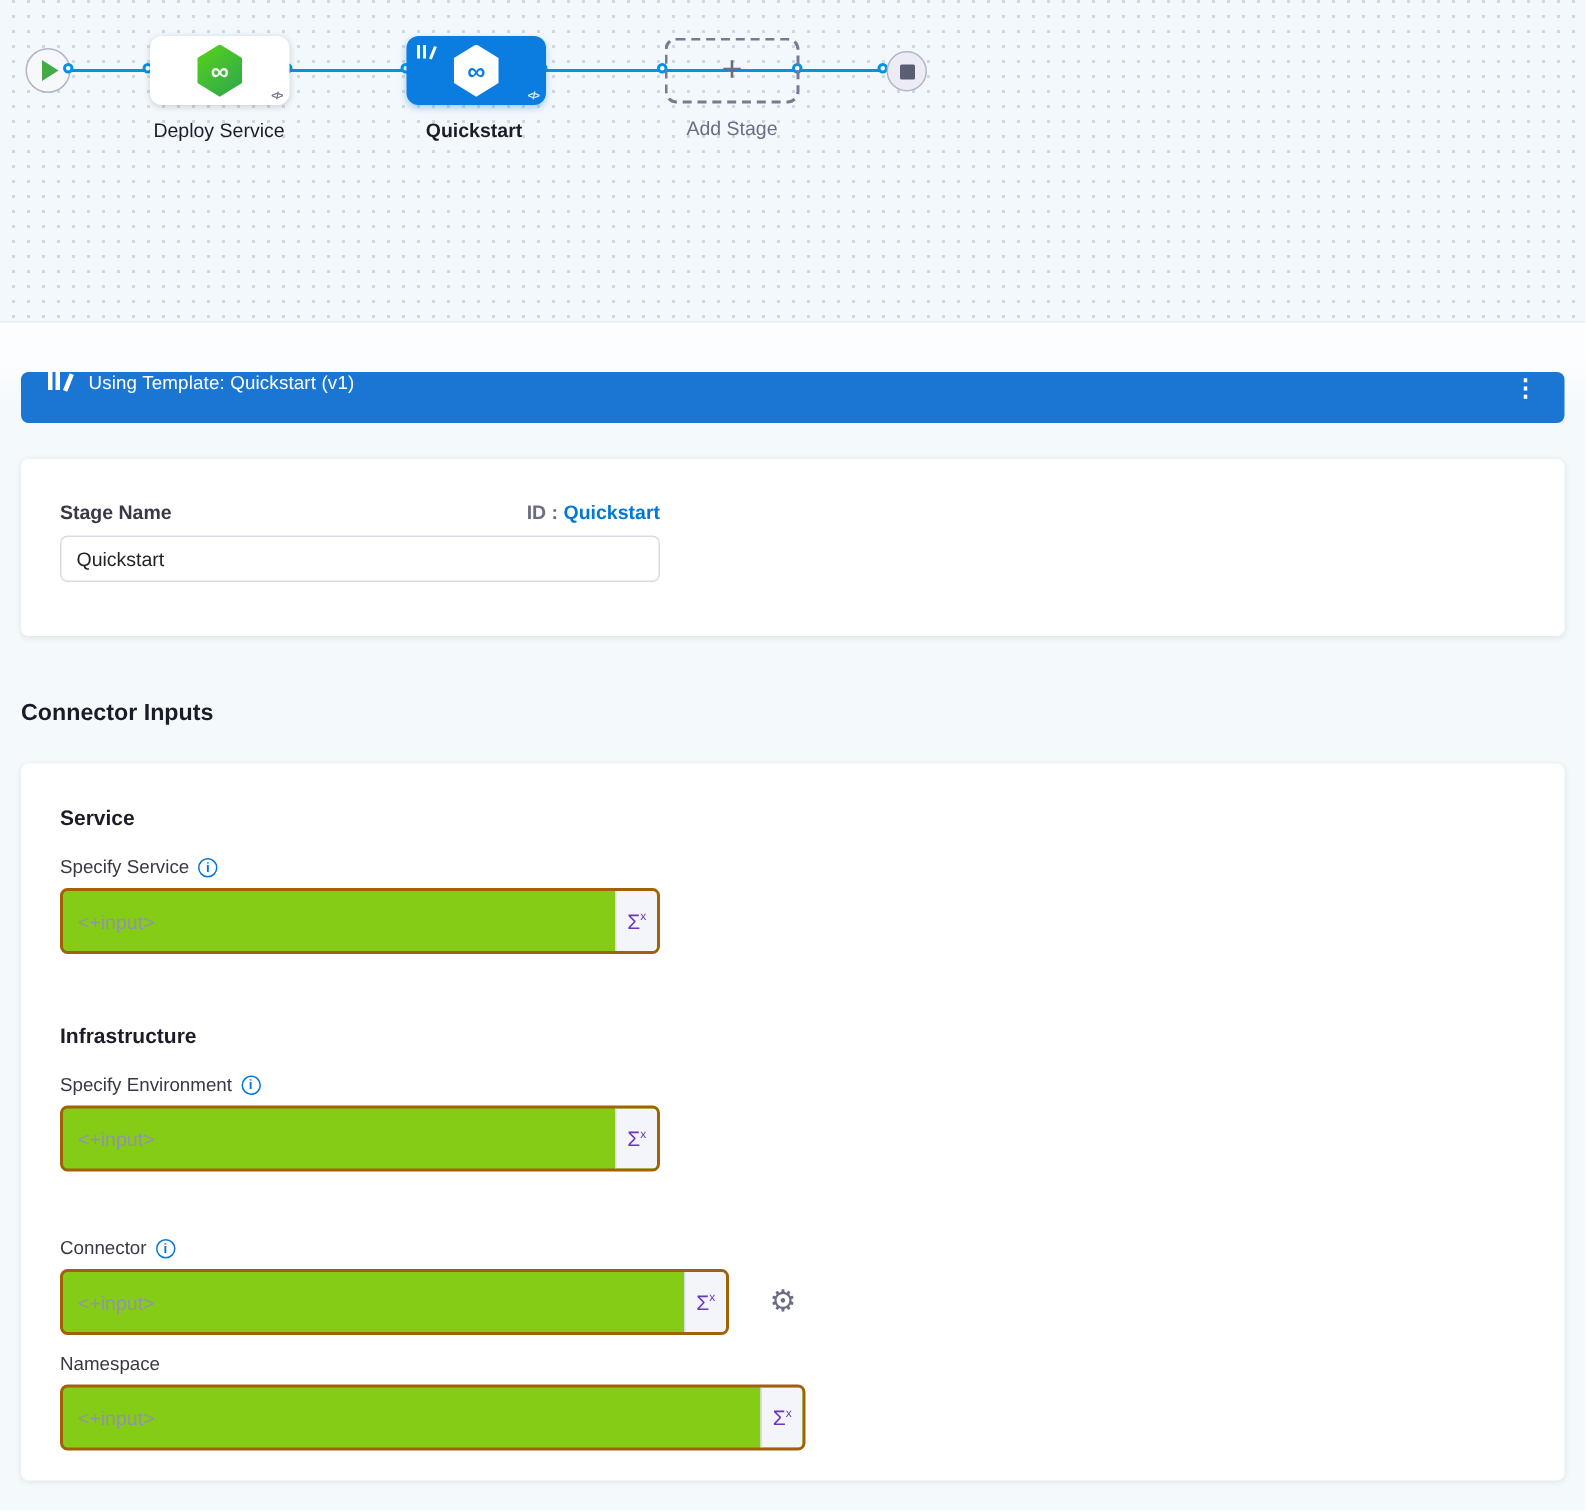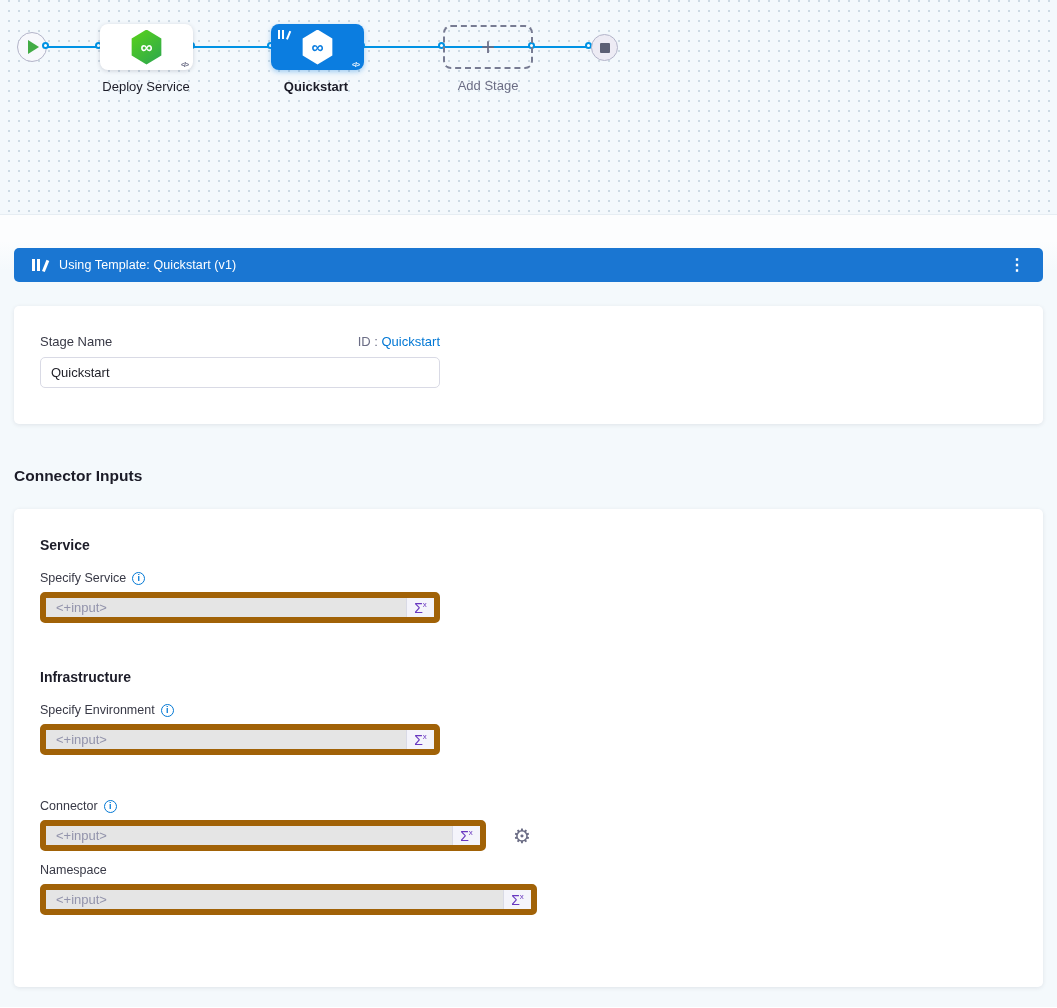--- a/index.html
+++ b/index.html
@@ -52,50 +52,50 @@
     font-size:13px; color:#1c1c28; }
   .lbl-deploy { left:66px; font-weight:400; }
   .lbl-quickstart { left:236px; font-weight:700; }
   .lbl-add { left:408px; top:78px; color:#6b6d85; font-weight:400; }
 
   
   .panel { width:1057px; height:792px;
     background:linear-gradient(#fcfdfe 0px,#fcfdfe 26px,#f4f9fc 55px,#f4f9fc 100%);
     padding:33px 14px 0 14px; }
   .tpl-banner { width:1029px; height:34px; background:#1a76d2; border-radius:5px;
-    display:flex; align-items:center; padding:0 12px 0 18px; color:#fff; }
+    display:flex; align-items:flex-start; padding:0 12px 0 18px; color:#fff; }
   .tpl-banner .tpl-icon { display:flex; align-items:flex-end; height:12px; margin-right:12px; }
   .tpl-banner .tpl-icon i { display:block; width:2.5px; height:12px; background:#fff; margin-right:2.5px; }
   .tpl-banner .tpl-icon i.slant { transform:rotate(22deg); transform-origin:bottom left; }
   .tpl-banner-text { font-size:12.5px; font-weight:500; letter-spacing:.1px; }
   .tpl-banner .kebab { margin-left:auto; color:#fff; font-size:16px; font-weight:700;
     background:none; border:none; cursor:pointer; line-height:1; padding:4px 6px; }
 
   .card { width:1029px; background:#fff; border-radius:5px;
     box-shadow:0 1px 4px rgba(40,41,61,.10); }
   .stage-card { margin-top:24px; height:118px; padding:28px 26px 0 26px; }
-  .name-row { width:400px; display:flex; justify-content:space-between; align-items:flex-end; }
+  .name-row { width:400px; display:flex; justify-content:space-between; align-items:flex-end;font-weight:bold; }
   .lbl { font-size:13px; color:#383946; }
   .id-wrap { font-size:13px; color:#6b6d85; }
   .id-link { color:#0278d5; text-decoration:none; cursor:pointer; }
   .stage-name-input { display:block; width:400px; height:31px; margin-top:8px;
     border:1px solid #d9dae5; border-radius:5px; padding:0 10px;
     font-size:13px; color:#22222a; background:#fff;
     font-family:"Liberation Sans", sans-serif; }
 
   .ti-heading { margin:43px 0 0 0; font-size:15.5px; font-weight:700; color:#1c1c28; }
   .ti-card { margin-top:24px; height:478px; padding:28px 26px 0 26px; }
   .sec-title { font-size:14px; font-weight:700; color:#1c1c28; margin-bottom:18px; }
   .field-label-row { display:flex; align-items:flex-end; margin-bottom:7px; }
   .field-label { font-size:12.5px; color:#383946; }
   .info-icon { width:13px; height:13px; margin-left:6px; border-radius:50%;
     border:1.3px solid #0278d5; color:#0278d5; font-size:9px; font-weight:700;
     display:inline-flex; align-items:center; justify-content:center; line-height:1; }
-  .input-group { display:flex; height:31px; border:6px solid #a16207; border-radius:5px;
-    background:#e5e5e5; overflow:hidden; }
+  .input-group { display:flex; height:44px; border:2px solid #a16207; border-radius:5px;
+    background:#84cc16; overflow:hidden; }
   .input-group input { flex:1; border:none; outline:none; background:rgba(0,0,0,0);
     padding:0 10px; font-size:13px; color:#22222a;
     font-family:"Liberation Sans", sans-serif; }
   .input-group input::placeholder { color:#9293ab; opacity:1; }
   .expr-btn { width:28px; border:none; border-left:1px solid #d9dae5; background:#f4f4fb;
     color:#6938c0; font-size:14px; cursor:pointer; line-height:1;
     font-family:"Liberation Sans", sans-serif; }
   .expr-btn sup { font-size:8px; }
   .w400 { width:400px; } .w446 { width:446px; } .w497 { width:497px; }
   .connector-row { display:flex; align-items:center; }

